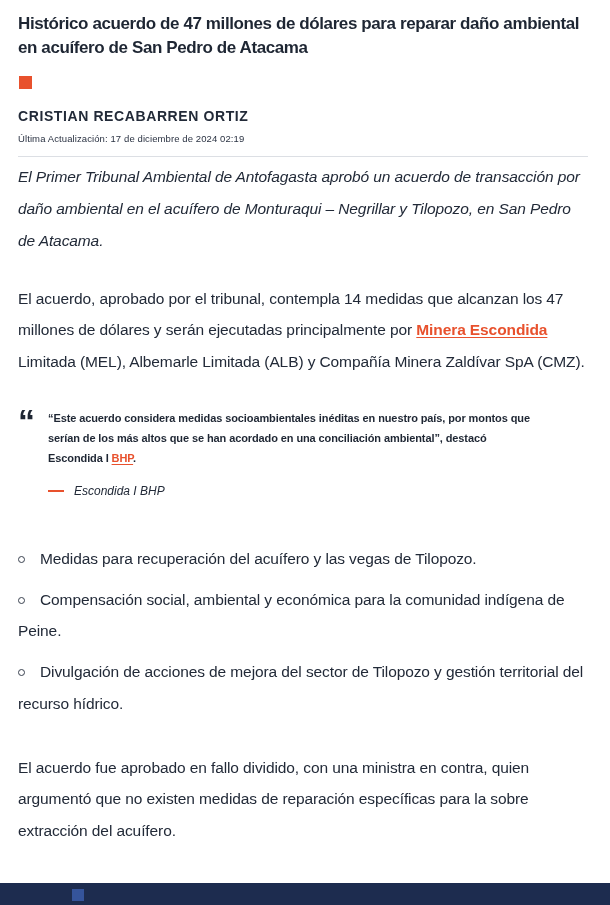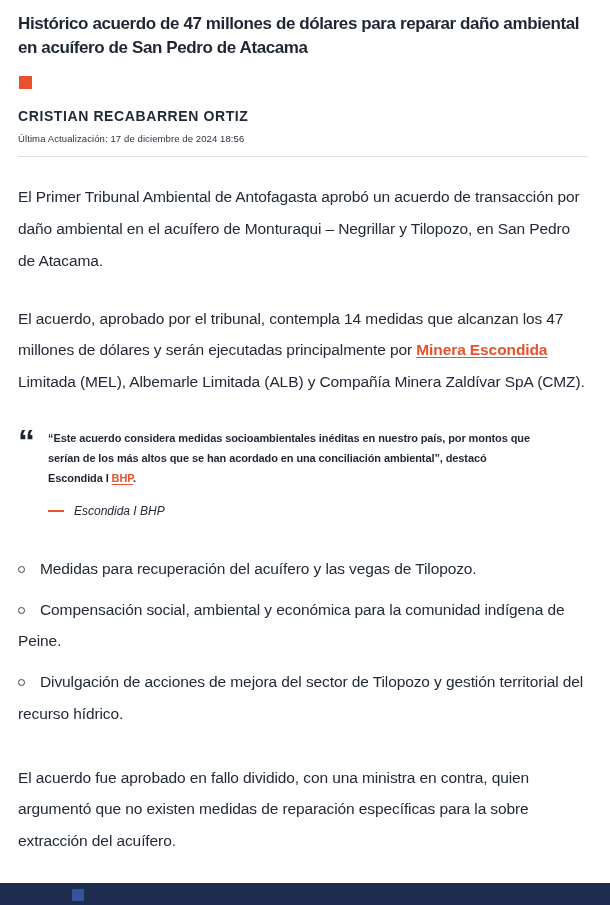--- a/index.html
+++ b/index.html
@@ -53,21 +53,21 @@
     border-top: 1px solid #dcdfe4;
     margin-top: 12px;
   }
 
   .body-text {
     font-size: 15.5px;
     line-height: 2.05;
     color: #222a38;
     letter-spacing: -0.1px;
   }
-  .lead { margin-top: 24px; }
+  .lead { margin-top: 4px; font-style: italic; }
 
   .subheading {
     margin-top: 22px;
     font-size: 17.5px;
     line-height: 1.5;
     font-weight: bold;
     letter-spacing: -0.3px;
     color: #1e2633;
     max-width: 566px;
   }
@@ -114,21 +114,21 @@
     height: 2px;
     background: #e8512d;
     margin-right: 10px;
   }
   .attribution-text {
     font-size: 12px;
     font-style: italic;
     color: #222a38;
   }
 
-  .bullet-list { margin-top: 35px; }
+  .bullet-list { margin-top: 45px; }
   .bullet-item {
     font-size: 15.5px;
     line-height: 2.05;
     color: #222a38;
     letter-spacing: -0.1px;
     margin-bottom: 9px;
   }
   .bullet-marker {
     display: inline-block;
     width: 7px;
@@ -162,21 +162,21 @@
 <body>
 
 <div class="content">
 
   <h1 class="article-title">Histórico acuerdo de 47 millones de dólares para reparar daño ambiental en acuífero de San Pedro de Atacama</h1>
 
   <div class="accent-square"></div>
 
   <a class="author-link">CRISTIAN RECABARREN ORTIZ</a>
 
-  <div class="updated">Última Actualización: 17 de diciembre de 2024 18:56</div>
+  <div class="updated">Última Actualización: 17 de diciembre de 2024 02:19</div>
 
   <hr class="divider">
 
   <p class="body-text lead">El Primer Tribunal Ambiental de Antofagasta aprobó un acuerdo de transacción por daño ambiental en el acuífero de Monturaqui – Negrillar y Tilopozo, en San Pedro de Atacama.</p>
 
 
   <p class="body-text para1"><span>El acuerdo, aprobado por el tribunal, contempla 14 medidas que alcanzan los 47 millones de dólares y serán ejecutadas principalmente por </span><a class="inline-link">Minera Escondida</a><span> Limitada (MEL), Albemarle Limitada (ALB) y Compañía Minera Zaldívar SpA (CMZ).</span></p>
 
   <div class="quote-block">
     <span class="quote-mark">“</span>

